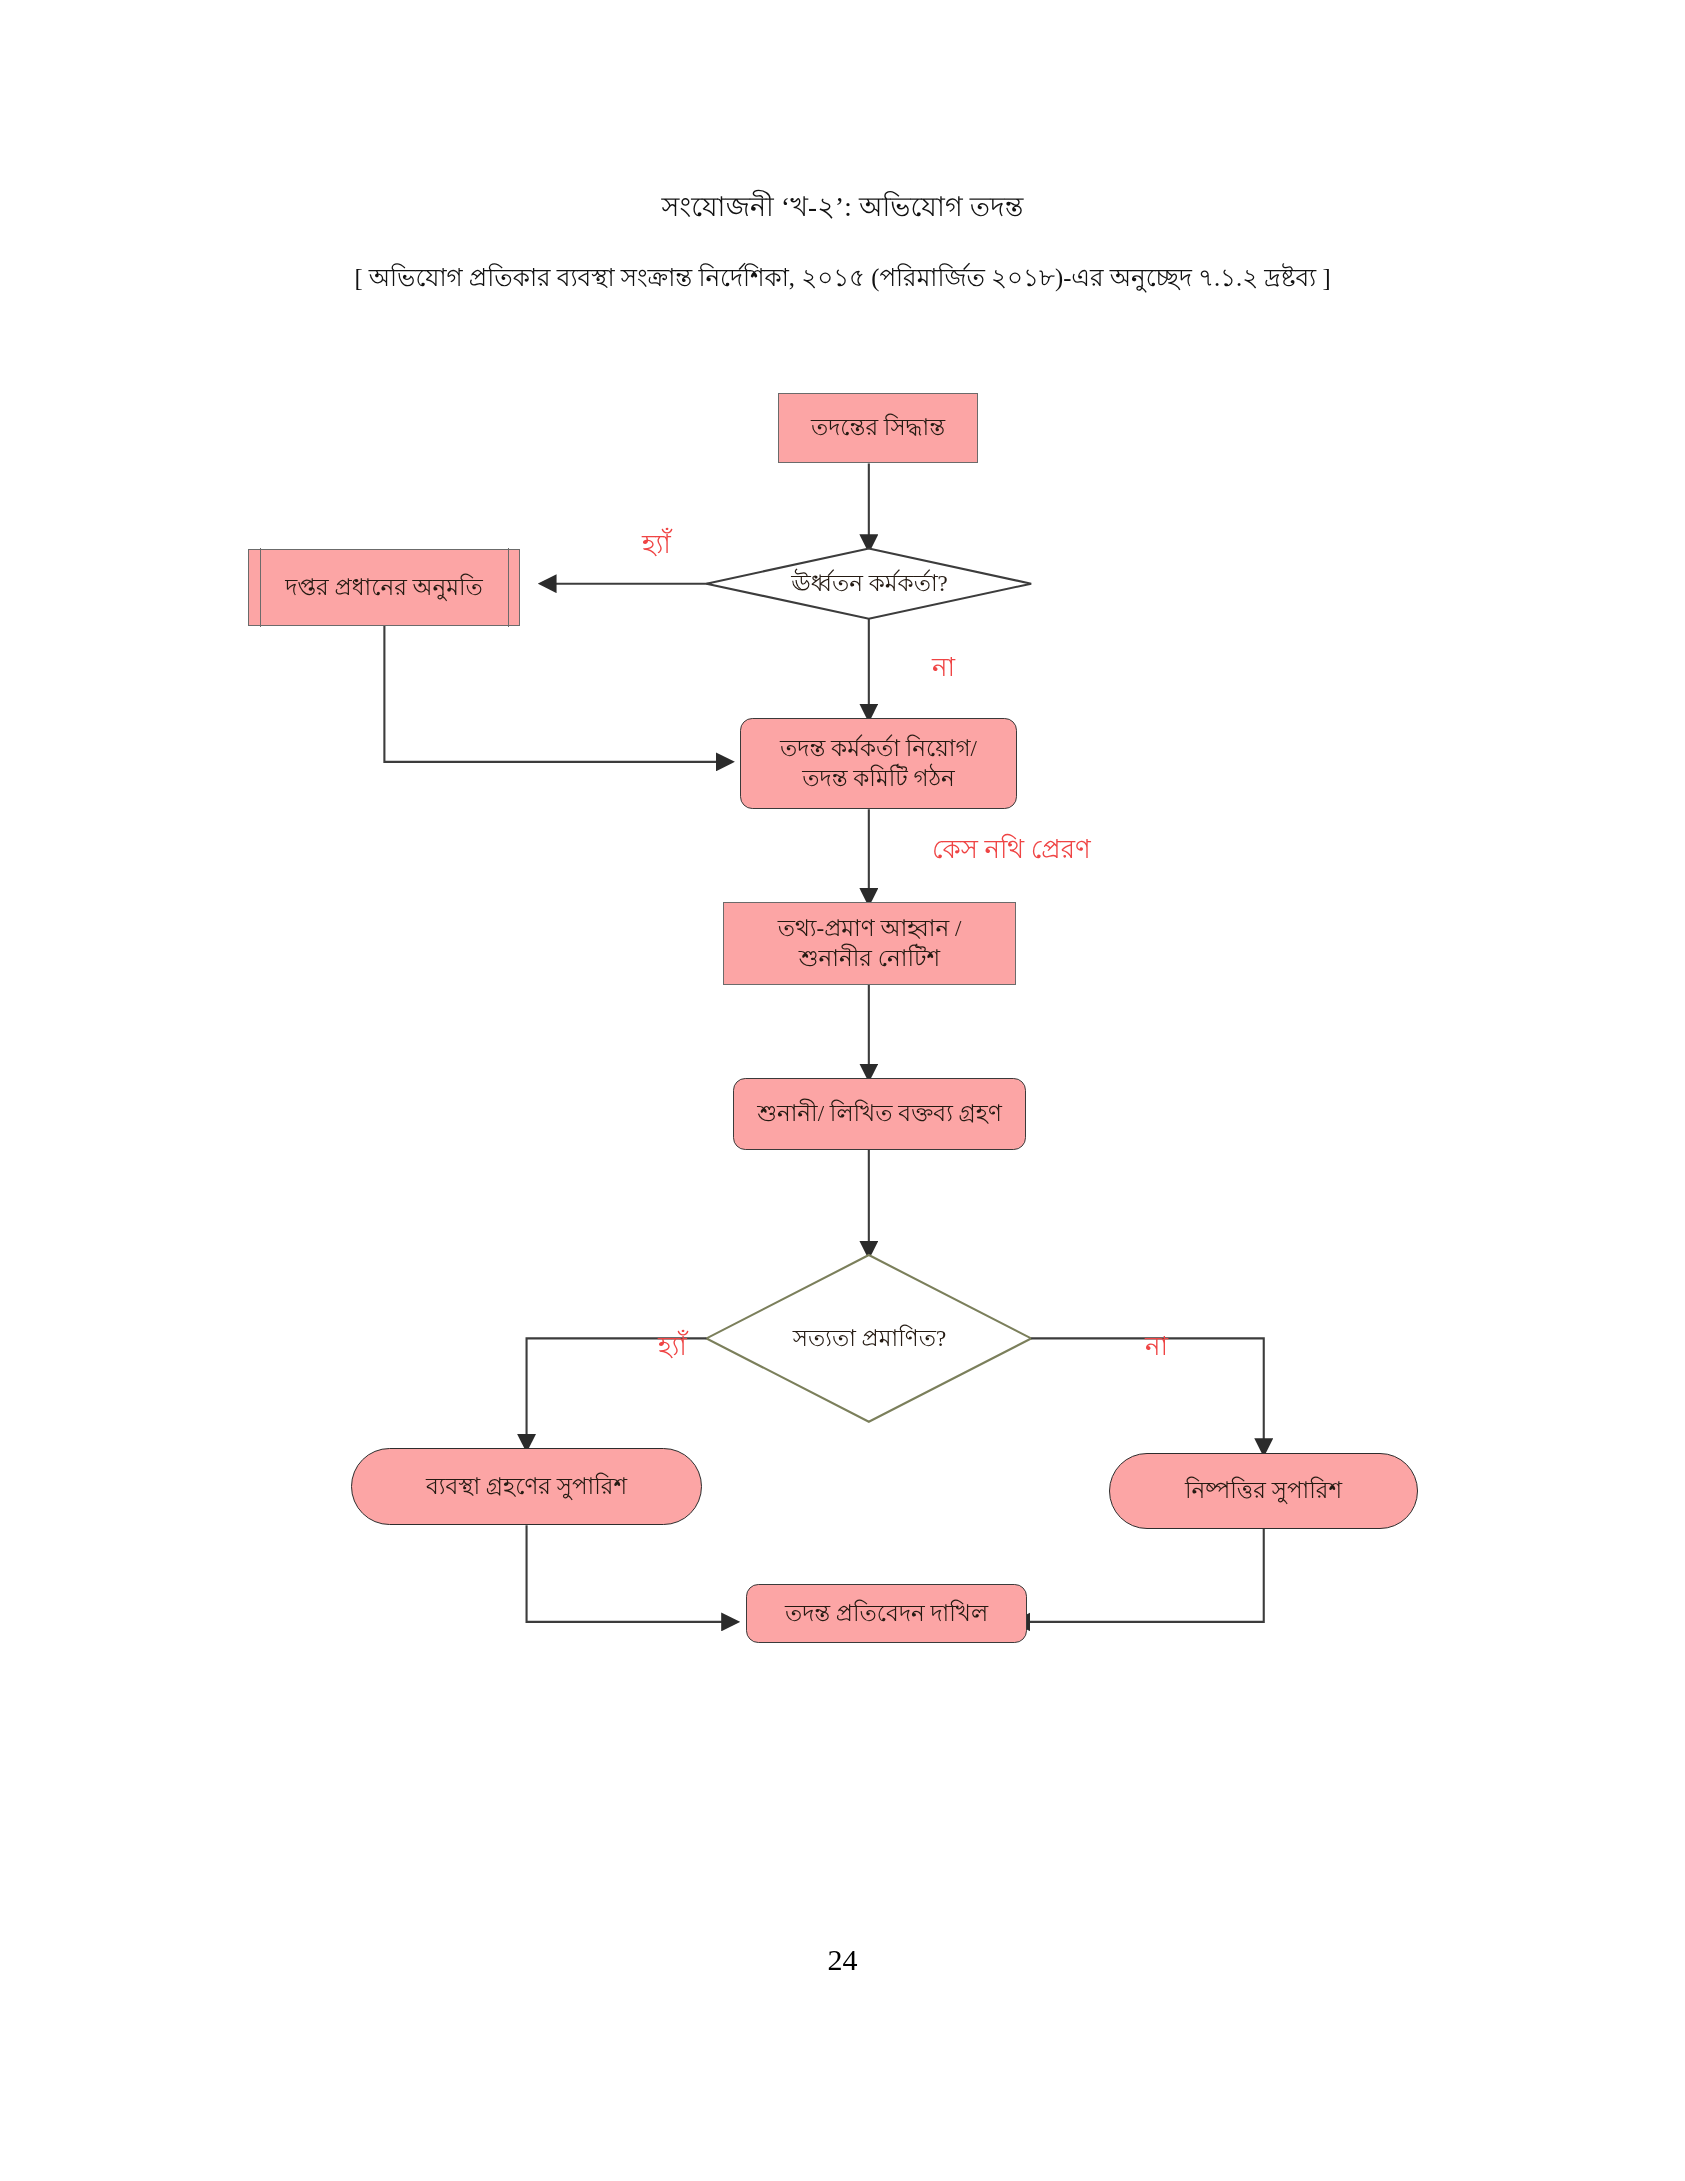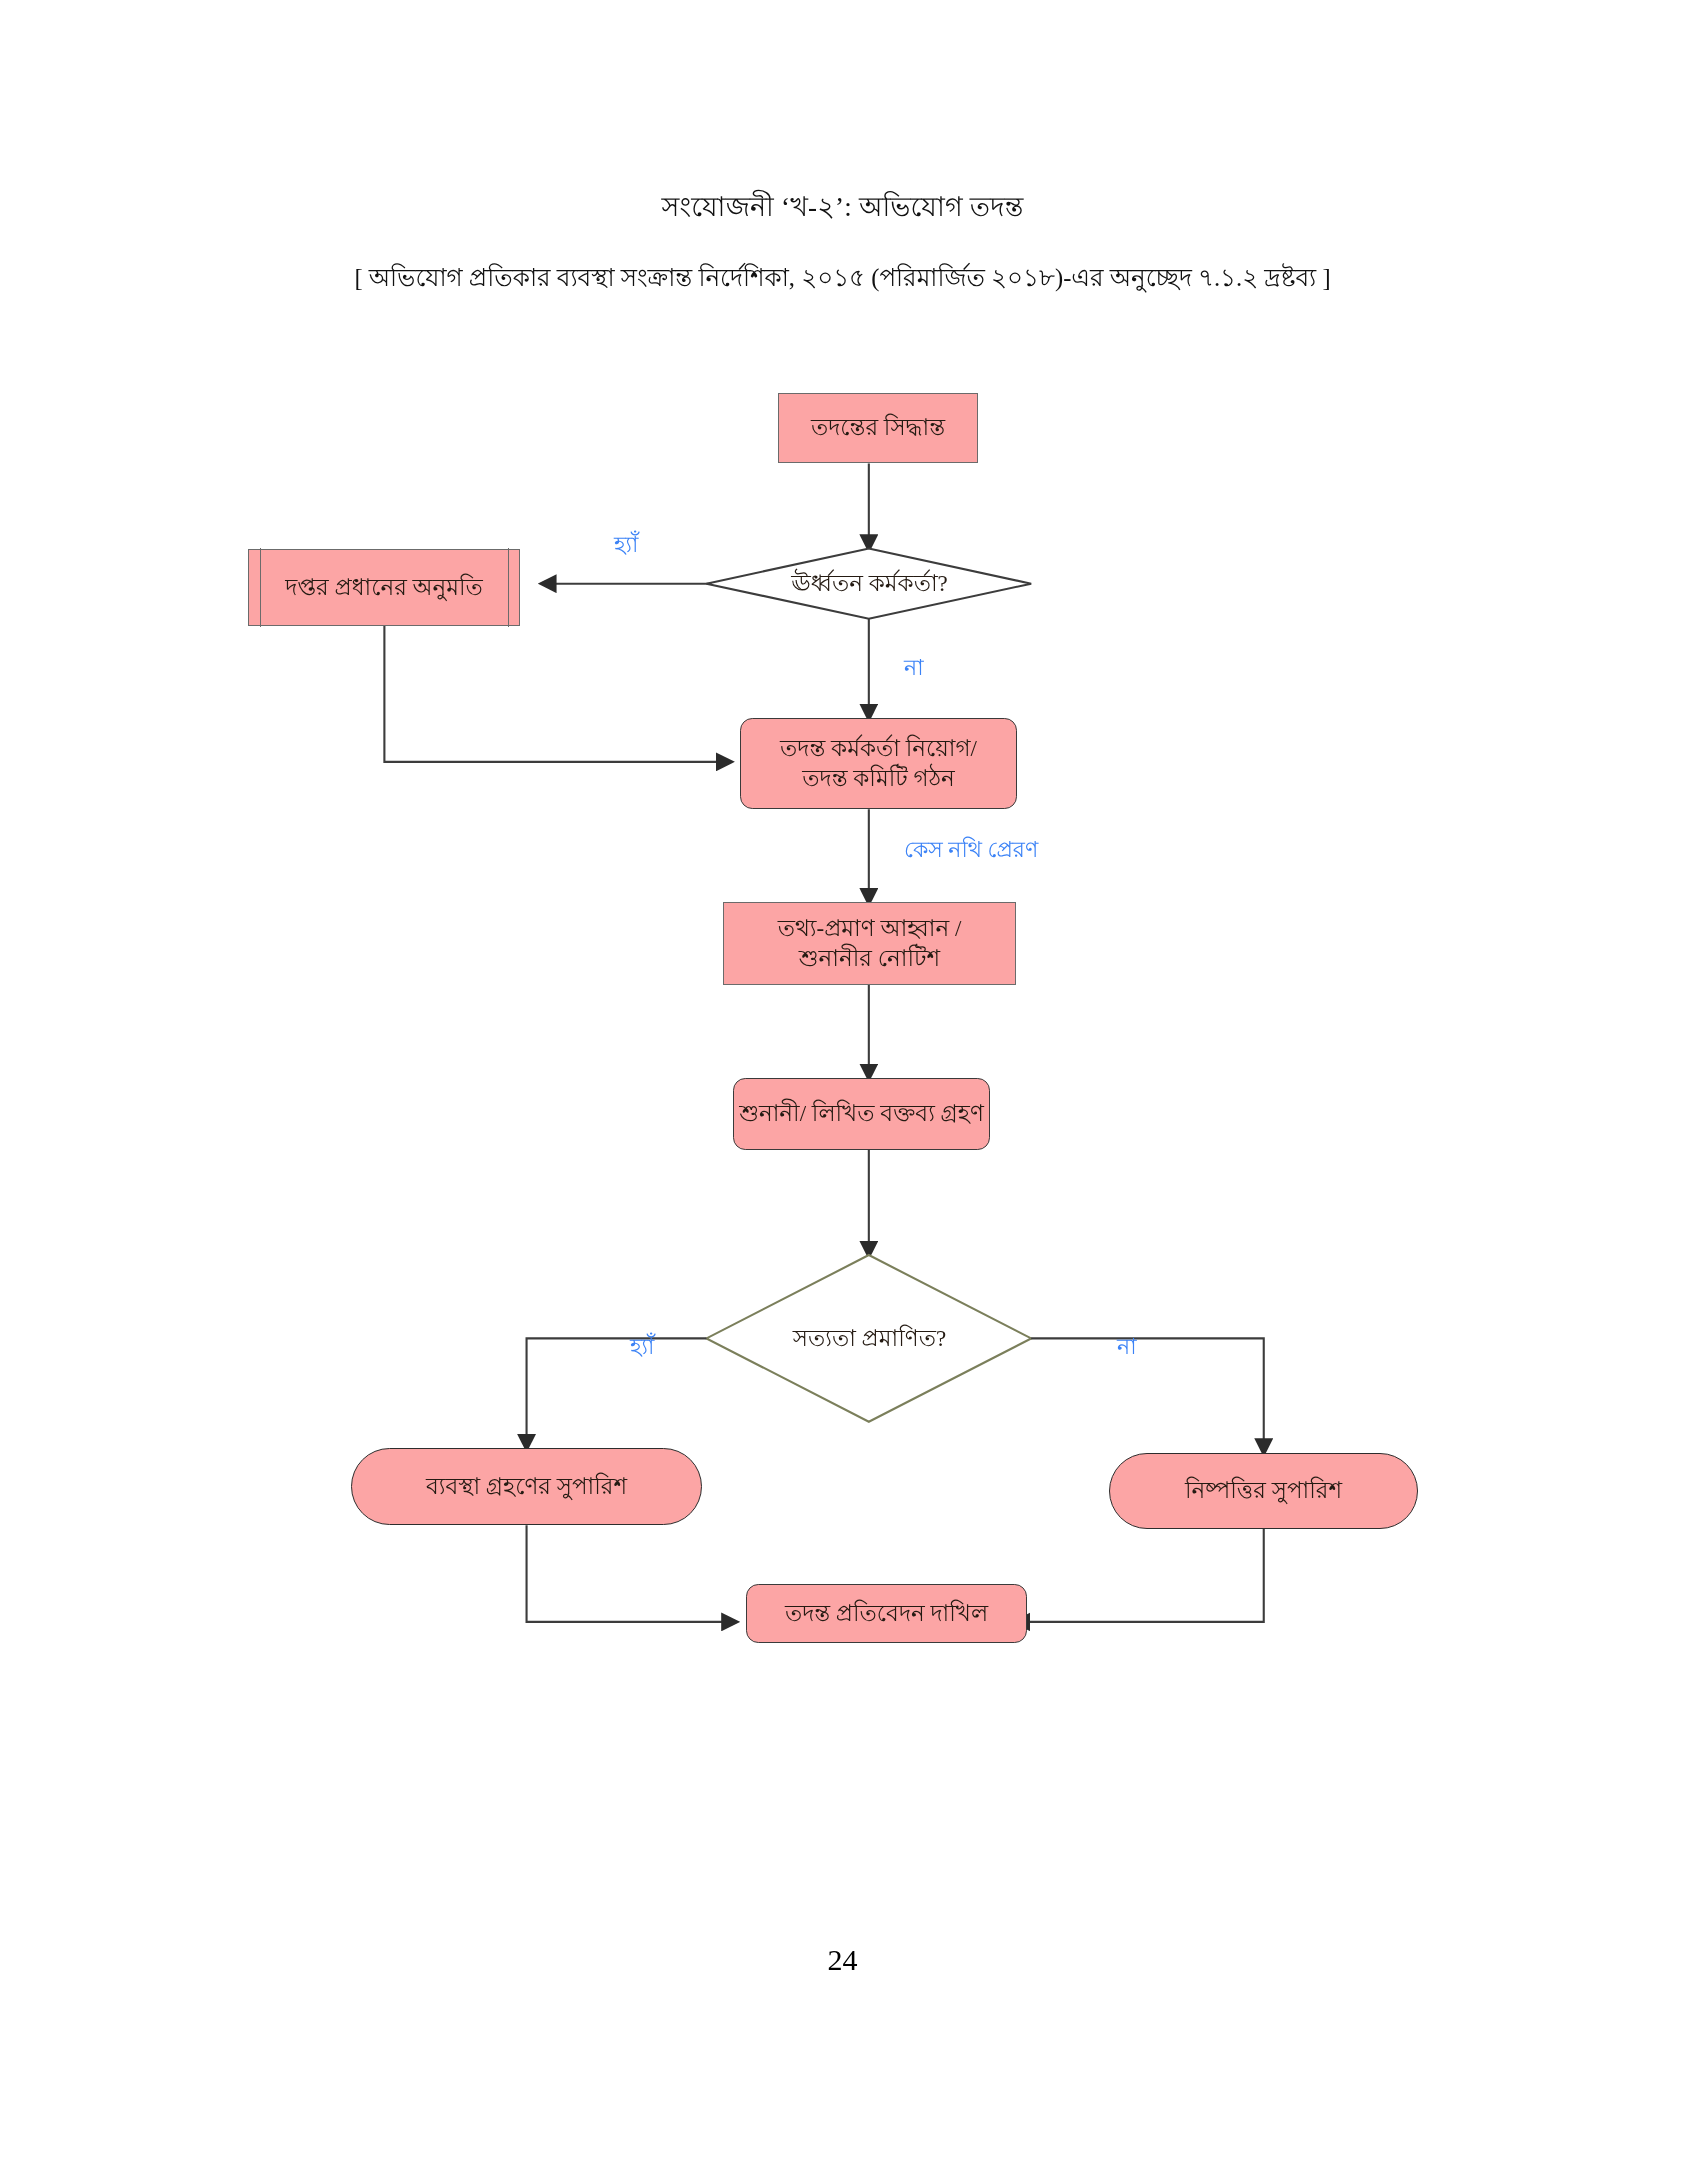--- a/index.html
+++ b/index.html
@@ -114,25 +114,26 @@
     text-align: center;
     font-size: 23px;
     line-height: 30px;
     color: #241a12;
     z-index: 4;
     pointer-events: none;
   }
 
   .edge-label {
     position: absolute;
-    font-size: 22px;
+    font-size: 26px;
     line-height: 28px;
-    color: #3b82f6;
+    color: #ef4444;
     white-space: nowrap;
     z-index: 4;
+    margin-left: 28px;
   }
 
   svg.wires {
     position: absolute;
     left: 0; top: 0;
     width: 1685px;
     height: 2181px;
     z-index: 1;
     overflow: visible;
   }
@@ -210,21 +211,21 @@
     <div class="node round" style="left:730px; top:718px; width:277px; height:91px; flex-direction:column;">
       <span>তদন্ত কর্মকর্তা নিয়োগ/</span>
       <span>তদন্ত কমিটি গঠন</span>
     </div>
 
     <div class="node rect" style="left:723px; top:902px; width:293px; height:83px; flex-direction:column;">
       <span>তথ্য-প্রমাণ আহ্বান /</span>
       <span>শুনানীর নোটিশ</span>
     </div>
 
-    <div class="node round" style="left:723px; top:1078px; width:257px; height:72px;">
+    <div class="node round" style="left:723px; top:1078px; width:293px; height:72px;">
       <span>শুনানী/ লিখিত বক্তব্য গ্রহণ</span>
     </div>
 
     <div class="diamond-label" style="left:707px; top:1304px; width:325px; height:70px;">
       <span>সত্যতা প্রমাণিত?</span>
     </div>
 
     <div class="node pill" style="left:351px; top:1448px; width:351px; height:77px;">
       <span>ব্যবস্থা গ্রহণের সুপারিশ</span>
     </div>

